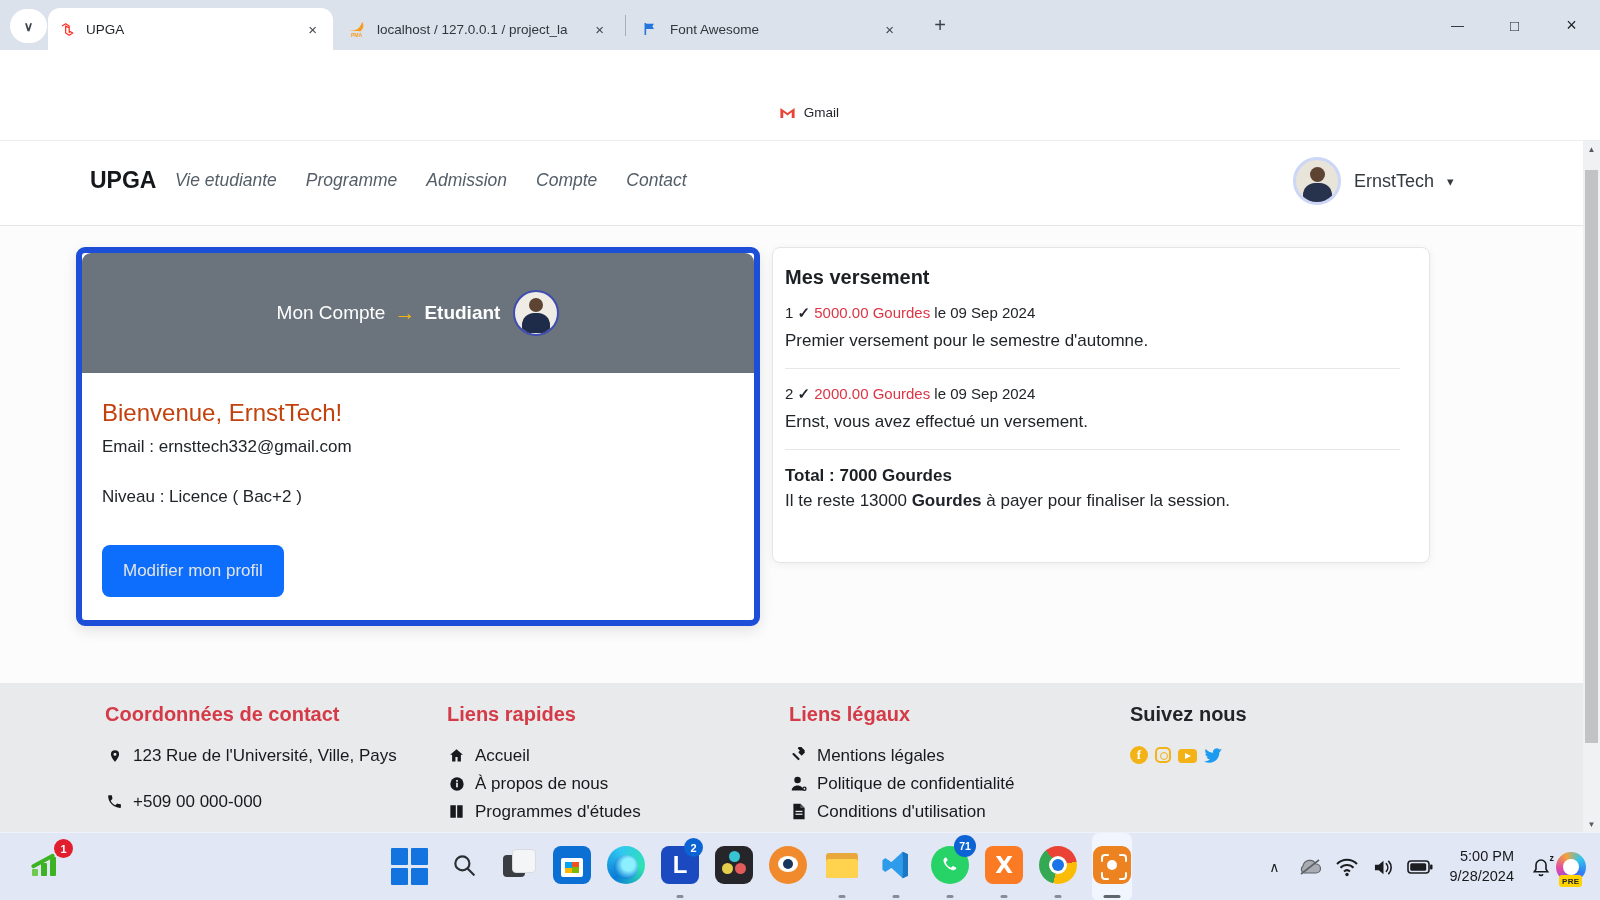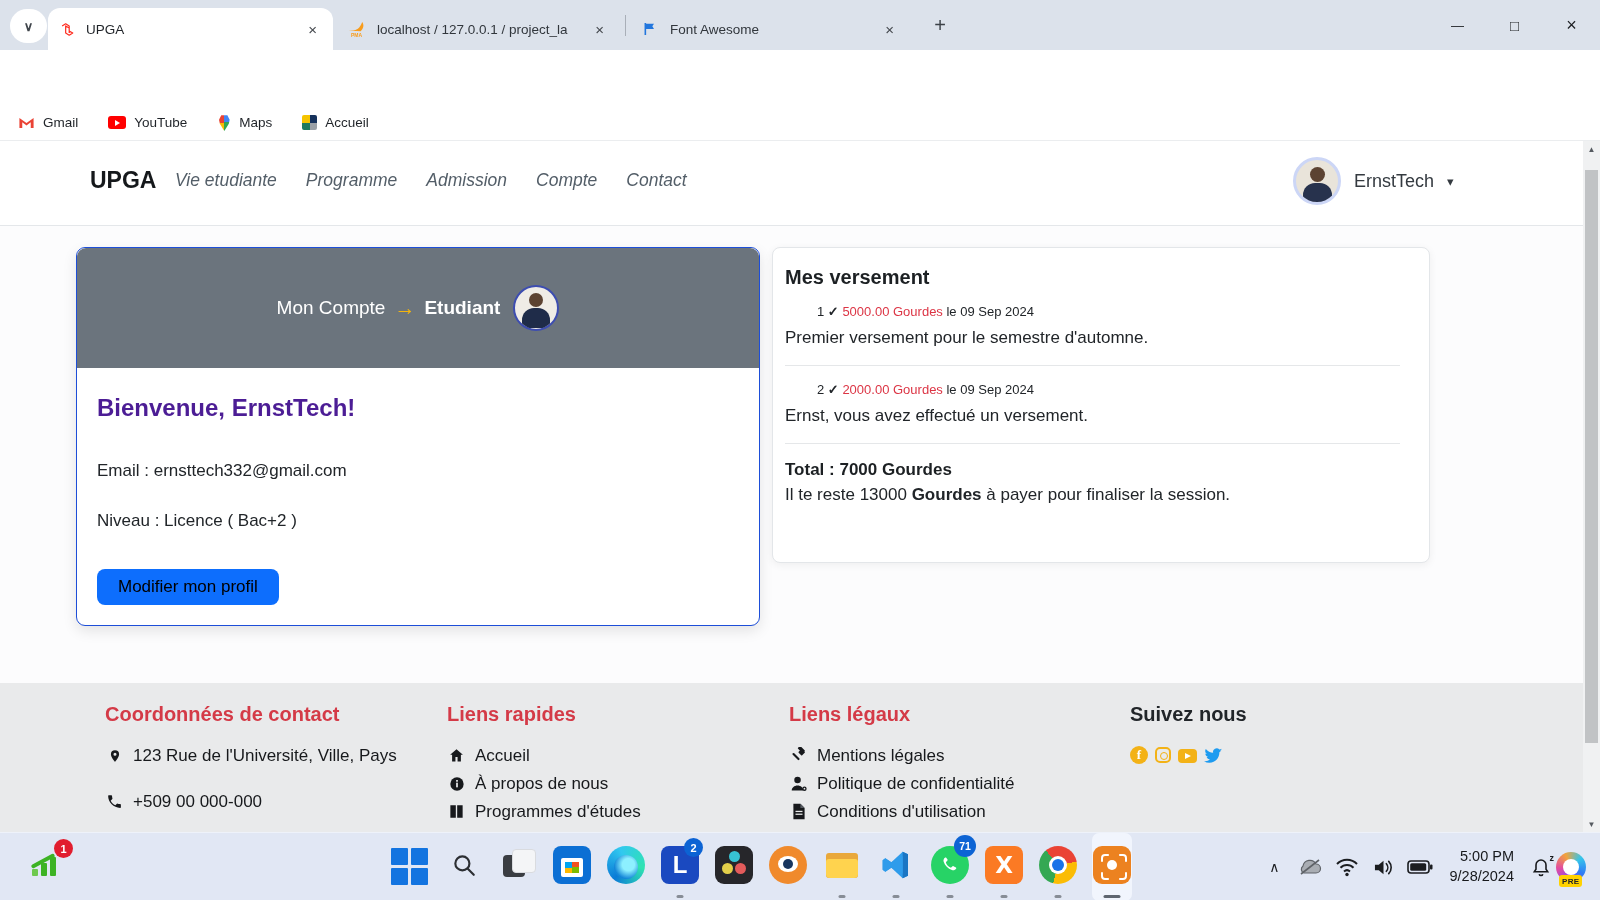--- a/index.html
+++ b/index.html
@@ -32,56 +32,56 @@
   .url-text { font-size:15.5px; color:#1f2227; flex:1; }
   .tb-right { position:absolute; right:12px; top:58px; height:39px; display:flex; align-items:center; gap:15px; }
   .tb-sep { width:1px; height:22px; background:#d6dae0; }
   .glyph-star { font-size:20px; color:#454a50; }
   .glyph-dots { font-size:19px; color:#3c4147; }
   .chrome-avatar { width:30px; height:30px; border-radius:50%; background:#e6e0d6; position:relative; overflow:hidden; }
   .chrome-avatar::before { content:""; position:absolute; left:9px; top:5px; width:12px; height:12px; border-radius:50%; background:#5c4332; }
   .chrome-avatar::after { content:""; position:absolute; left:4px; top:17px; width:22px; height:14px; border-radius:10px 10px 0 0; background:#5e1f1f; }
 
   .bookmarks { position:absolute; top:105px; left:0; width:1600px; height:36px; background:#fff;
-    border-bottom:1px solid #ebedef; display:flex; align-items:center; gap:30px; padding-left:18px; }
+    border-bottom:1px solid #ebedef; display:flex; align-items:center; gap:30px; padding-left:18px;flex-direction:column; }
   .bm { display:flex; align-items:center; gap:8px; font-size:13.5px; color:#1f2328; }
 
   
   .page { position:absolute; top:141px; left:0; width:1600px; height:691px; background:#fcfcfd; overflow:hidden; }
   .sitebar { position:absolute; top:0; left:0; width:1600px; height:85px; background:#fff; border-bottom:1px solid #e4e7ea; }
   .brand { position:absolute; left:90px; top:26px; font-size:23px; font-weight:bold; color:#15181b; }
   .navlinks { position:absolute; left:175px; top:29px; display:flex; gap:29px; font-size:17.5px; color:#535e68;font-style:italic; }
   .navuser { position:absolute; left:1293px; top:16px; display:flex; align-items:center; gap:13px; }
   .site-avatar { width:48px; height:48px; border-radius:50%; background:#e9e4da; border:3px solid #ccd6f6; position:relative; overflow:hidden; }
   .site-avatar::before { content:""; position:absolute; left:14px; top:7px; width:15px; height:15px; border-radius:50%; background:#5c4332; }
   .site-avatar::after { content:""; position:absolute; left:7px; top:23px; width:29px; height:20px; border-radius:12px 12px 0 0; background:#27324d; }
   .username { font-size:18px; color:#343a40; }
   .caret { font-size:13px; color:#343a40; }
 
   .profile-card { position:absolute; left:76px; top:106px; width:684px; height:379px; background:#fff;
-    border:1px solid #1d4ed8; border-radius:9px; box-shadow:0 5px 14px rgba(0,0,0,.10); }
+    border:6px solid #1d4ed8; border-radius:9px; box-shadow:0 5px 14px rgba(0,0,0,.10); }
   .profile-head { height:120px; background:#6b747d; border-radius:9px 9px 0 0; display:flex; align-items:center;
     justify-content:center; gap:9px; color:#fff; font-size:19px; }
   .head-arrow { color:#f2b40e; font-weight:bold; font-size:21px; }
   .head-role { font-weight:bold; }
   .head-avatar { width:46px; height:46px; border-radius:50%; background:#efece6; border:2px solid #3d4db0; position:relative; overflow:hidden; margin-left:4px; }
   .head-avatar::before { content:""; position:absolute; left:14px; top:6px; width:14px; height:14px; border-radius:50%; background:#5c4332; }
   .head-avatar::after { content:""; position:absolute; left:7px; top:21px; width:28px; height:20px; border-radius:12px 12px 0 0; background:#1f2c49; }
   .profile-body { padding:26px 20px 0 20px; }
-  .welcome { font-size:24px; font-weight:bold; color:#4c1d95; margin-bottom:39px; }
+  .welcome { font-size:24px; font-weight:normal; color:#c2410c; margin-bottom:10px; }
   .pline { font-size:17px; color:#212529; }
   .pline.email { margin-bottom:30px; }
   .pline.level { margin-bottom:38px; }
-  .btn-primary { display:inline-block; background:#0d6efd; color:#000000; font-size:17px; padding:8px 21px;
+  .btn-primary { display:inline-block; background:#0d6efd; color:#e5e5e5; font-size:17px; padding:16px 21px;
     border-radius:8px; border:none; }
 
   .payments-card { position:absolute; left:772px; top:106px; width:658px; height:316px; background:#fff;
     border:1px solid #e3e6e9; border-radius:8px; box-shadow:0 2px 8px rgba(0,0,0,.06); padding:18px 29px 0 12px; }
   .pay-title { font-size:20px; font-weight:bold; color:#1c2023; margin-bottom:15px; }
-  .pay-line { font-size:13px; color:#212529; margin-bottom:9px;margin-left:32px; }
+  .pay-line { font-size:15px; color:#212529; margin-bottom:9px; }
   .pay-check { font-weight:bold; }
   .amount { color:#dc3545; }
   .pay-note { font-size:17px; color:#212529; }
   .pay-hr { border:none; border-top:1px solid #e5e7e9; margin:17px 0 16px 0; }
   .pay-total { font-size:17px; font-weight:bold; color:#1c2023; margin-bottom:5px; }
   .pay-remaining { font-size:17px; color:#212529; }
   .pay-remaining b { font-weight:bold; }
 
   .footer { position:absolute; left:0; top:542px; width:1600px; height:160px; background:#e9eaeb; }
   .fcol { position:absolute; top:20px; }

